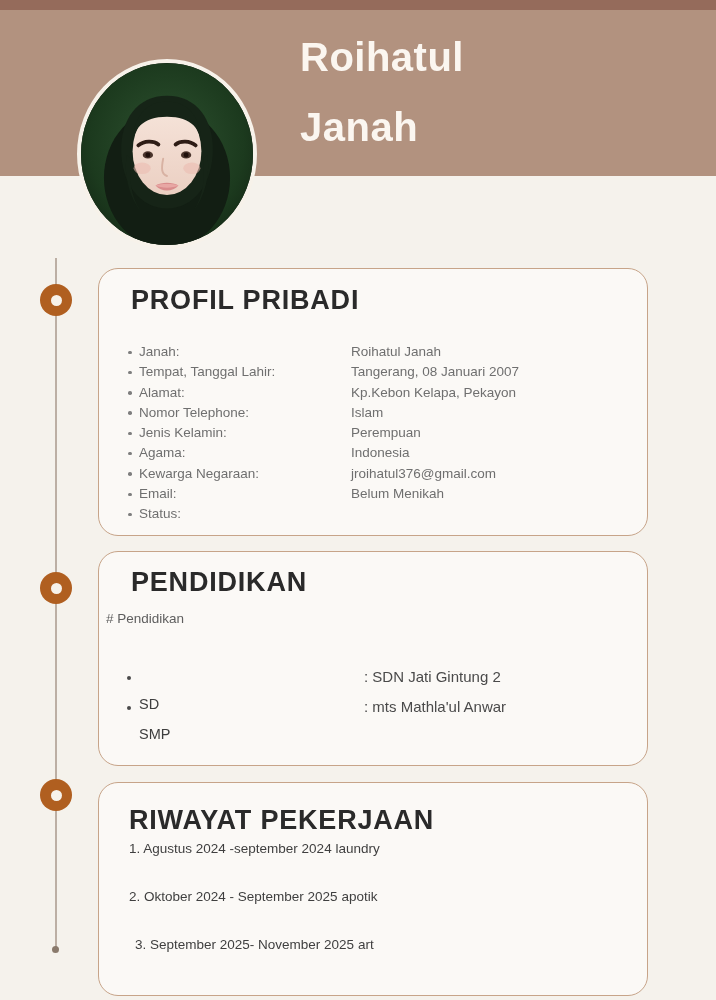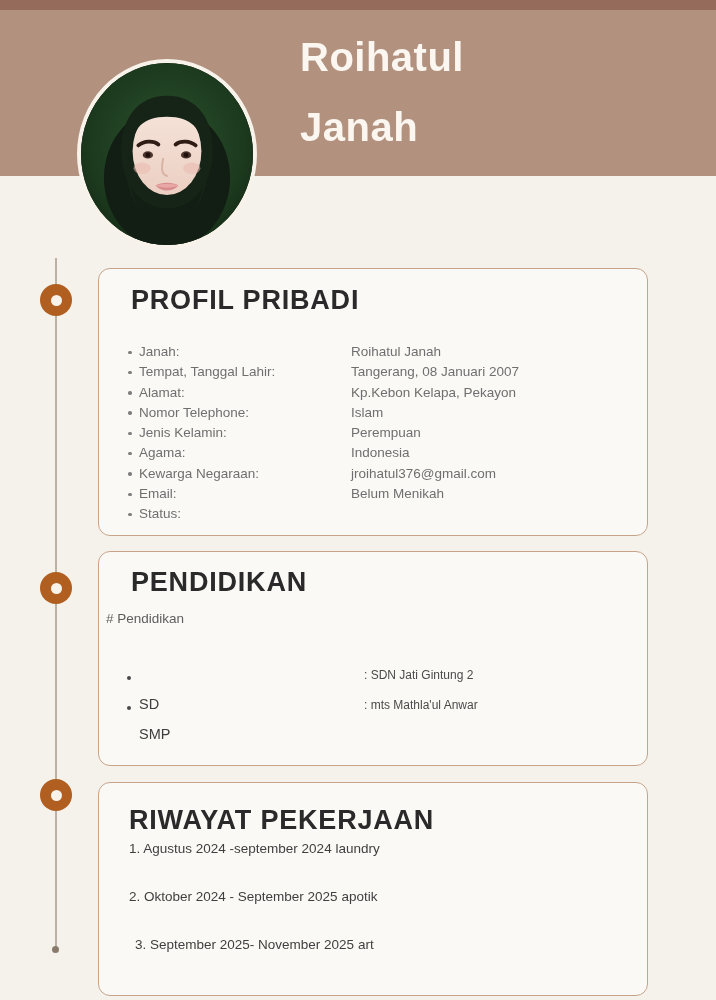--- a/index.html
+++ b/index.html
@@ -101,21 +101,21 @@
   .dot-2 { top: 572px; }
   .dot-3 { top: 779px; }
 
   
   .card {
     position: absolute;
     left: 98px;
     width: 550px;
     background: #FBF9F6;
     border: 1px solid #C7A489;
-    border-radius: 12px;
+    border-radius: 20px;
     box-sizing: border-box;
   }
   #card-profile   { top: 268px; height: 268px; }
   #card-education { top: 551px; height: 215px; }
   #card-work      { top: 782px; height: 214px; }
 
   .card-title {
     position: absolute;
     color: #2A2A2A;
     font-size: 27px;
@@ -199,21 +199,21 @@
     top: 0;
     color: #3E3E3E;
     font-size: 14.5px;
     margin-top: 28px;
   }
   .edu-school {
     position: absolute;
     left: 243px;
     top: 0;
     color: #4A4A4A;
-    font-size: 12px;
+    font-size: 15px;
     white-space: nowrap;
   }
 
   
   .work-list {
     position: absolute;
     left: 0;
     top: 58px;
     width: 550px;
   }

